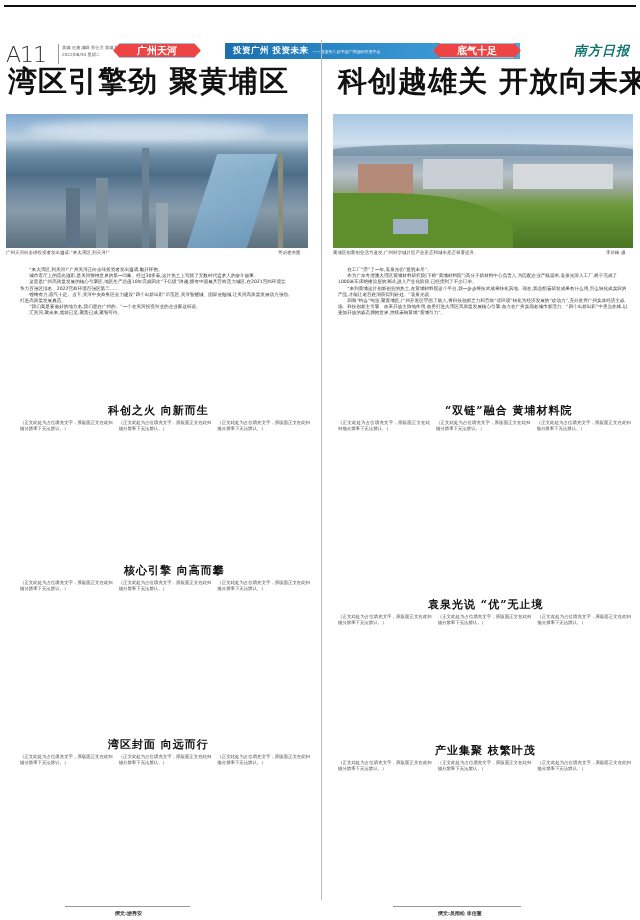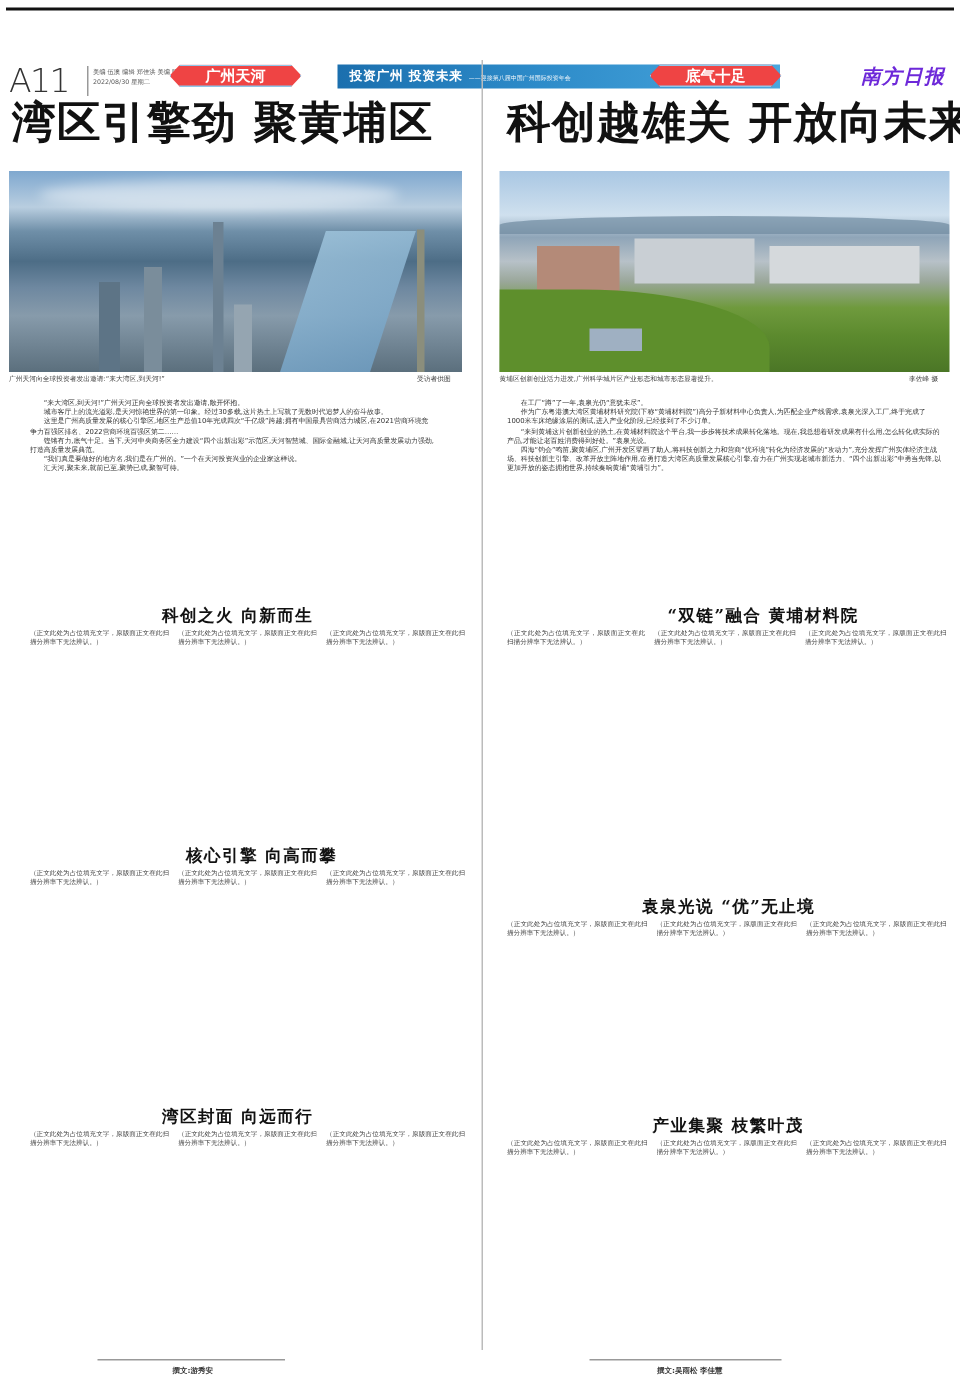--- a/index.html
+++ b/index.html
@@ -7,21 +7,21 @@
   body { font-family: "DejaVu Serif", serif; color: #222; position: relative; }
 
   .topline { position: absolute; left: 4px; right: 4px; top: 5px; height: 2px; background: #111; }
   .masthead { position: absolute; left: 0; top: 8px; width: 640px; height: 24px; margin-top: 32px; }
   .page-no { position: absolute; left: 6px; top: 2px; font-family: "DejaVu Sans", sans-serif; font-size: 22px; font-weight: 300; color: #333; letter-spacing: -1px; }
   .mh-divider { position: absolute; left: 58px; top: 4px; width: 1px; height: 20px; background: #999; }
   .credits { position: absolute; left: 62px; top: 4px; font-family: "DejaVu Sans", sans-serif; font-size: 4.2px; color: #555; line-height: 7px; white-space: nowrap; }
   .banner { position: absolute; left: 225px; top: 3px; height: 16px; width: 295px; background: linear-gradient(90deg,#1b6fae 0%,#2d8bc9 45%,#4aa7dd 100%); color: #fff; display: flex; align-items: center; font-family: "DejaVu Sans", sans-serif; }
   .banner-main { font-size: 8.5px; font-weight: bold; padding-left: 8px; letter-spacing: 0.5px; }
   .banner-sub { font-size: 4px; padding-left: 4px; opacity: 0.95; }
-  .paper-logo { position: absolute; right: 10px; top: 2px; font-family: Liberation Sans, sans-serif; font-style: italic; font-size: 13px; font-weight: bold; color: #6d28d9; letter-spacing: 1px; }
+  .paper-logo { position: absolute; right: 10px; top: 2px; font-family: Liberation Sans, sans-serif; font-style: italic; font-size: 13px; font-weight: bold; color: #0f766e; letter-spacing: 1px; }
 
   .region-tag { position: absolute; top: 43px; height: 15px; width: 88px; background: #ef4444; color: #fff; font-family: "DejaVu Sans", sans-serif; font-weight: bold; font-size: 10px; display: flex; align-items: center; justify-content: center; clip-path: polygon(8% 0, 92% 0, 100% 50%, 92% 100%, 8% 100%, 0 50%); }
   .region-tag::before { content: ""; position: absolute; inset: 0; border: 1px solid #8fc7ea; clip-path: inherit; }
   .tag-left { left: 113px; }
   .tag-right { left: 433px; }
 
   .headline { position: absolute; top: 62px; font-family: "DejaVu Serif", serif; font-weight: bold; font-size: 29px; color: #111; letter-spacing: 1px; white-space: nowrap; }
   .hl-left { left: 8px; }
   .hl-right { left: 338px; }
 

